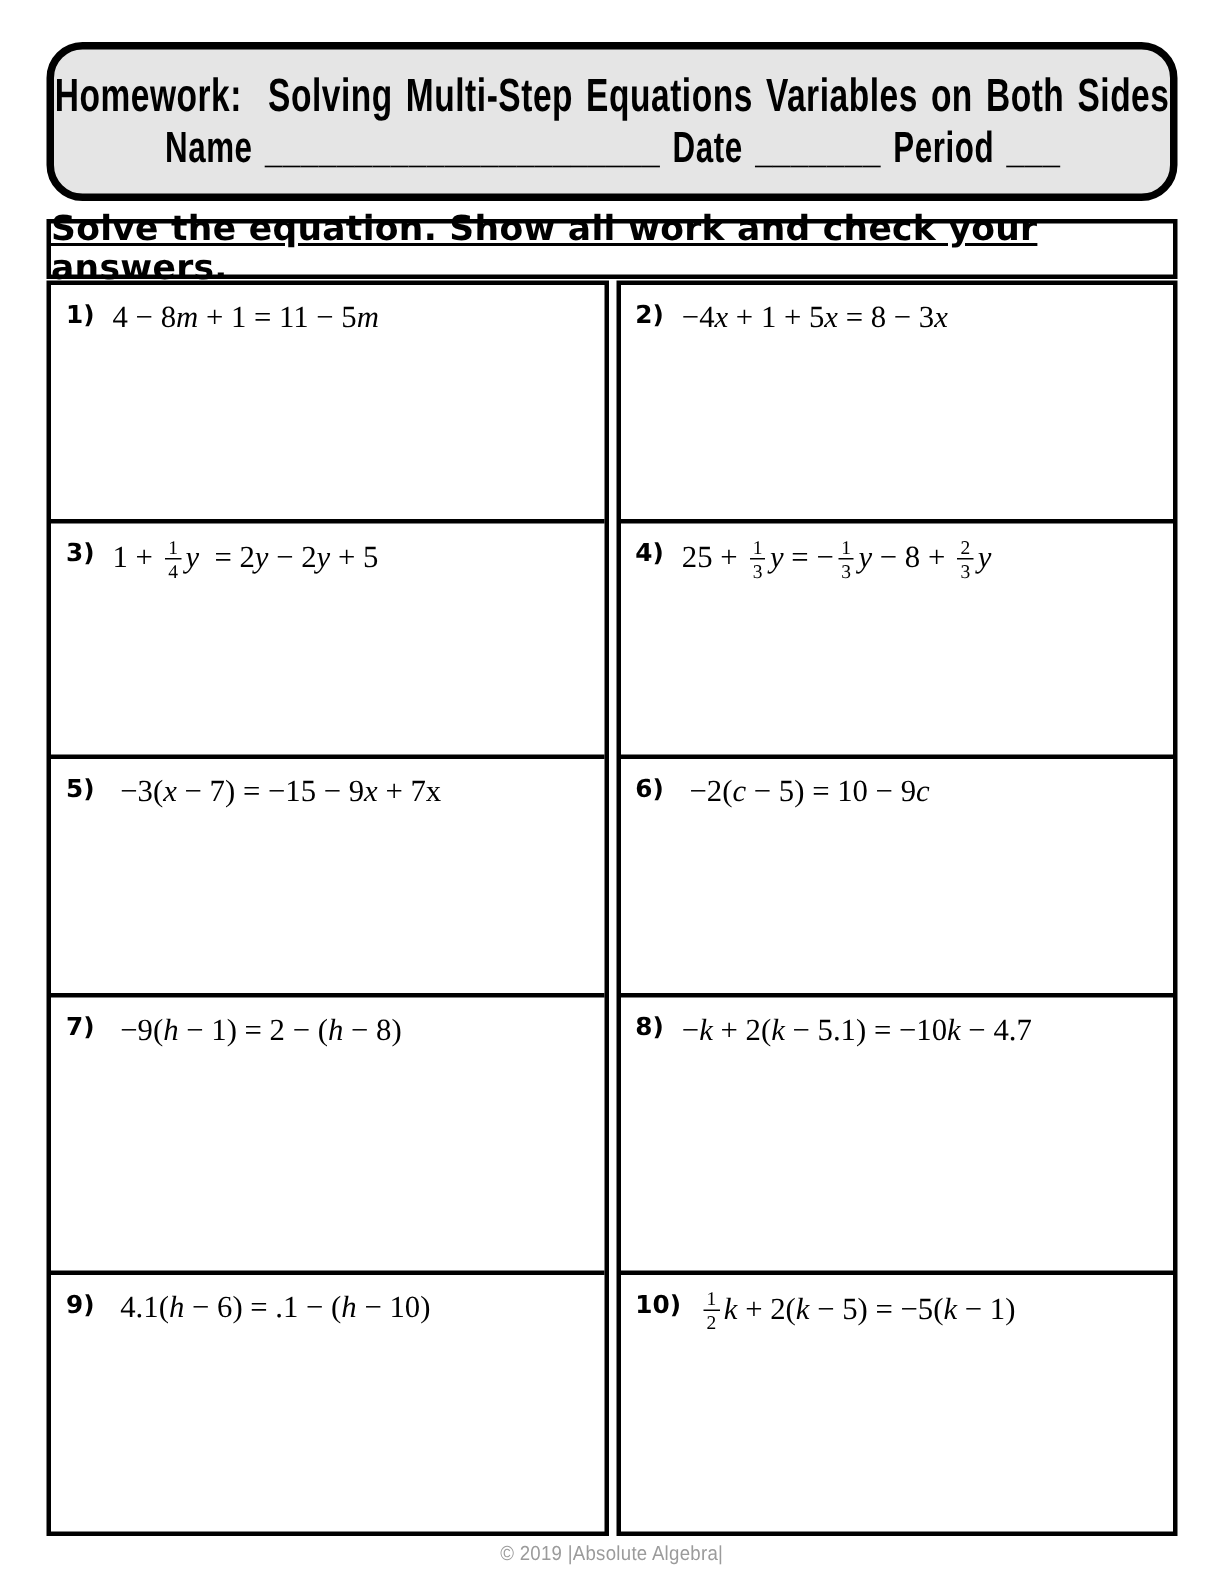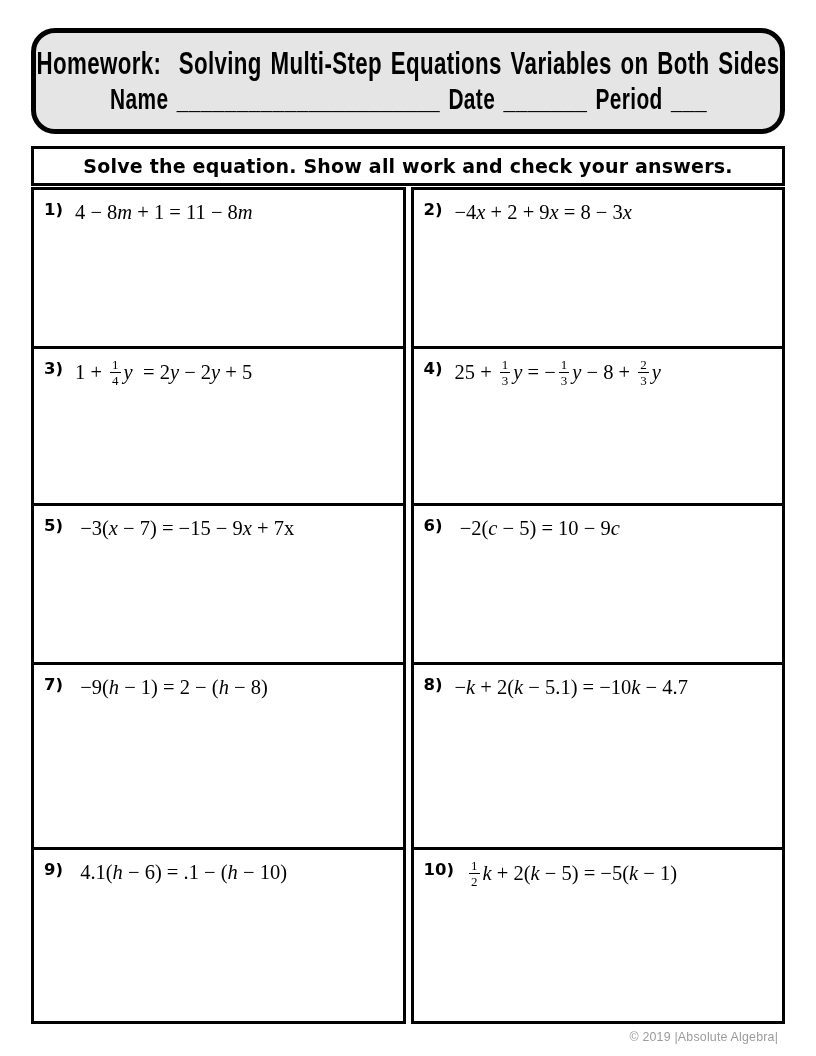--- a/index.html
+++ b/index.html
@@ -30,21 +30,21 @@
 
   
   .instruction-bar {
     margin-top: 12px;
     width: 100%; height: 40px;
     border: 3px solid #000;
     display: flex; align-items: center; justify-content: center;
   }
   .instruction-text {
     font-family: "DejaVu Sans", sans-serif;
-    font-weight: 800; font-size: 19px; letter-spacing: 0.2px;
+    font-weight: 800; font-size: 23px; letter-spacing: 0.2px; text-decoration: underline;
   }
 
   
   .grid { margin-top: 1px; display: flex; gap: 5px; width: 100%; }
   .col { flex: 1 1 0; border: 3px solid #000; display: flex; flex-direction: column; background: #fff; }
   .cell { border-top: 3px solid #000; padding: 8px 8px 0 10px; display: flex; align-items: flex-start; overflow: hidden; }
   .cell:first-child { border-top: none; } .h-r1f { height: 156px; }
   .h-r2 { height: 157px; }
   .h-r3 { height: 159px; }
   .h-r4 { height: 185px; }
@@ -65,21 +65,21 @@
   .equation .var { font-style: italic; white-space: pre; }
   .frac {
     display: inline-flex; flex-direction: column; align-items: center;
     vertical-align: middle; line-height: 1.05; font-size: 13px; margin: 0 3px;
   }
   .frac .num { border-bottom: 1.4px solid #000; padding: 0 2px 0.5px 2px; }
   .frac .den { padding-top: 0.5px; }
 
   
   .footer {
-    margin-top: 3px; text-align: right;
+    margin-top: 3px; text-align: center;
   }
   .footer span {
     display: inline-block; transform: scaleX(0.92);
     font-size: 13.5px; color: #9b9b9b; letter-spacing: 0.2px;
   }
 </style>
 </head>
 <body>
 
 <div class="page">
@@ -94,21 +94,21 @@
   </div>
 
   <div class="instruction-bar">
     <span class="instruction-text">Solve the equation. Show all work and check your answers.</span>
   </div>
 
   <div class="grid">
     <div class="col">
       <div class="cell h-r1f">
         <span class="pnum">1)</span>
-        <span class="equation"><span class="plain">4 − 8</span><span class="var">m</span><span class="plain"> + 1 = 11 − 8</span><span class="var">m</span></span>
+        <span class="equation"><span class="plain">4 − 8</span><span class="var">m</span><span class="plain"> + 1 = 11 − 5</span><span class="var">m</span></span>
       </div>
       <div class="cell h-r2">
         <span class="pnum">3)</span>
         <span class="equation"><span class="plain">1 + </span><span class="frac"><span class="num">1</span><span class="den">4</span></span><span class="var">y</span><span class="plain">  = 2</span><span class="var">y</span><span class="plain"> − 2</span><span class="var">y</span><span class="plain"> + 5</span></span>
       </div>
       <div class="cell h-r3">
         <span class="pnum">5)</span>
         <span class="equation"><span class="plain"> −3(</span><span class="var">x</span><span class="plain"> − 7) = −15 − 9</span><span class="var">x</span><span class="plain"> + 7x</span></span>
       </div>
       <div class="cell h-r4">
@@ -116,21 +116,21 @@
         <span class="equation"><span class="plain"> −9(</span><span class="var">h</span><span class="plain"> − 1) = 2 − (</span><span class="var">h</span><span class="plain"> − 8)</span></span>
       </div>
       <div class="cell h-r5">
         <span class="pnum">9)</span>
         <span class="equation"><span class="plain"> 4.1(</span><span class="var">h</span><span class="plain"> − 6) = .1 − (</span><span class="var">h</span><span class="plain"> − 10)</span></span>
       </div>
     </div>
     <div class="col">
       <div class="cell h-r1f">
         <span class="pnum">2)</span>
-        <span class="equation"><span class="plain">−4</span><span class="var">x</span><span class="plain"> + 2 + 9</span><span class="var">x</span><span class="plain"> = 8 − 3</span><span class="var">x</span></span>
+        <span class="equation"><span class="plain">−4</span><span class="var">x</span><span class="plain"> + 1 + 5</span><span class="var">x</span><span class="plain"> = 8 − 3</span><span class="var">x</span></span>
       </div>
       <div class="cell h-r2">
         <span class="pnum">4)</span>
         <span class="equation"><span class="plain">25 + </span><span class="frac"><span class="num">1</span><span class="den">3</span></span><span class="var">y</span><span class="plain"> = −</span><span class="frac"><span class="num">1</span><span class="den">3</span></span><span class="var">y</span><span class="plain"> − 8 + </span><span class="frac"><span class="num">2</span><span class="den">3</span></span><span class="var">y</span></span>
       </div>
       <div class="cell h-r3">
         <span class="pnum">6)</span>
         <span class="equation"><span class="plain"> −2(</span><span class="var">c</span><span class="plain"> − 5) = 10 − 9</span><span class="var">c</span></span>
       </div>
       <div class="cell h-r4">

